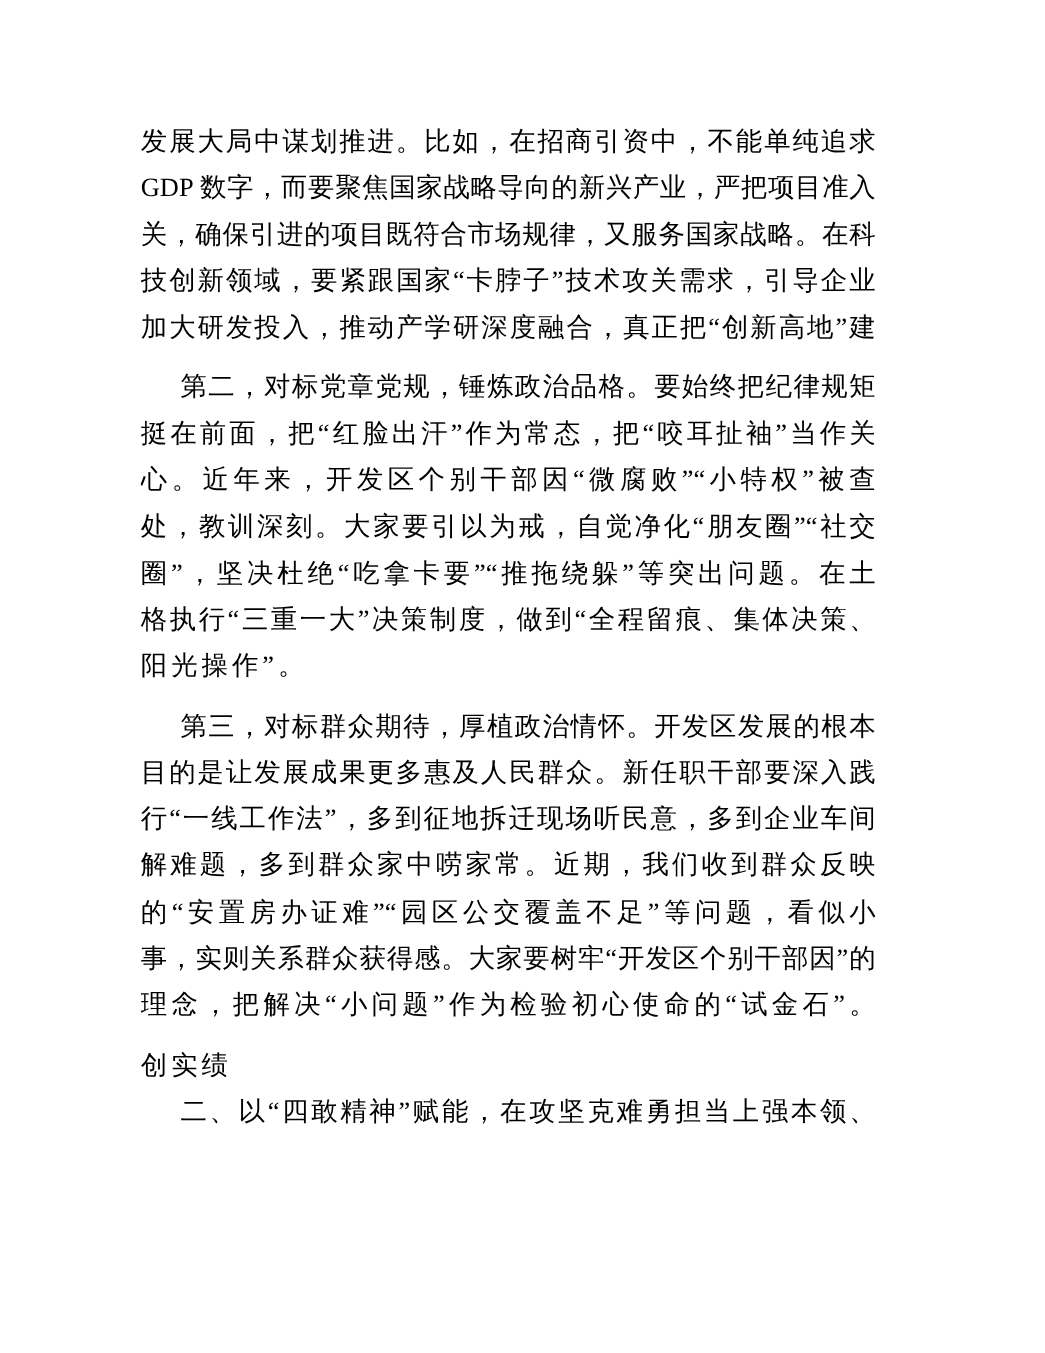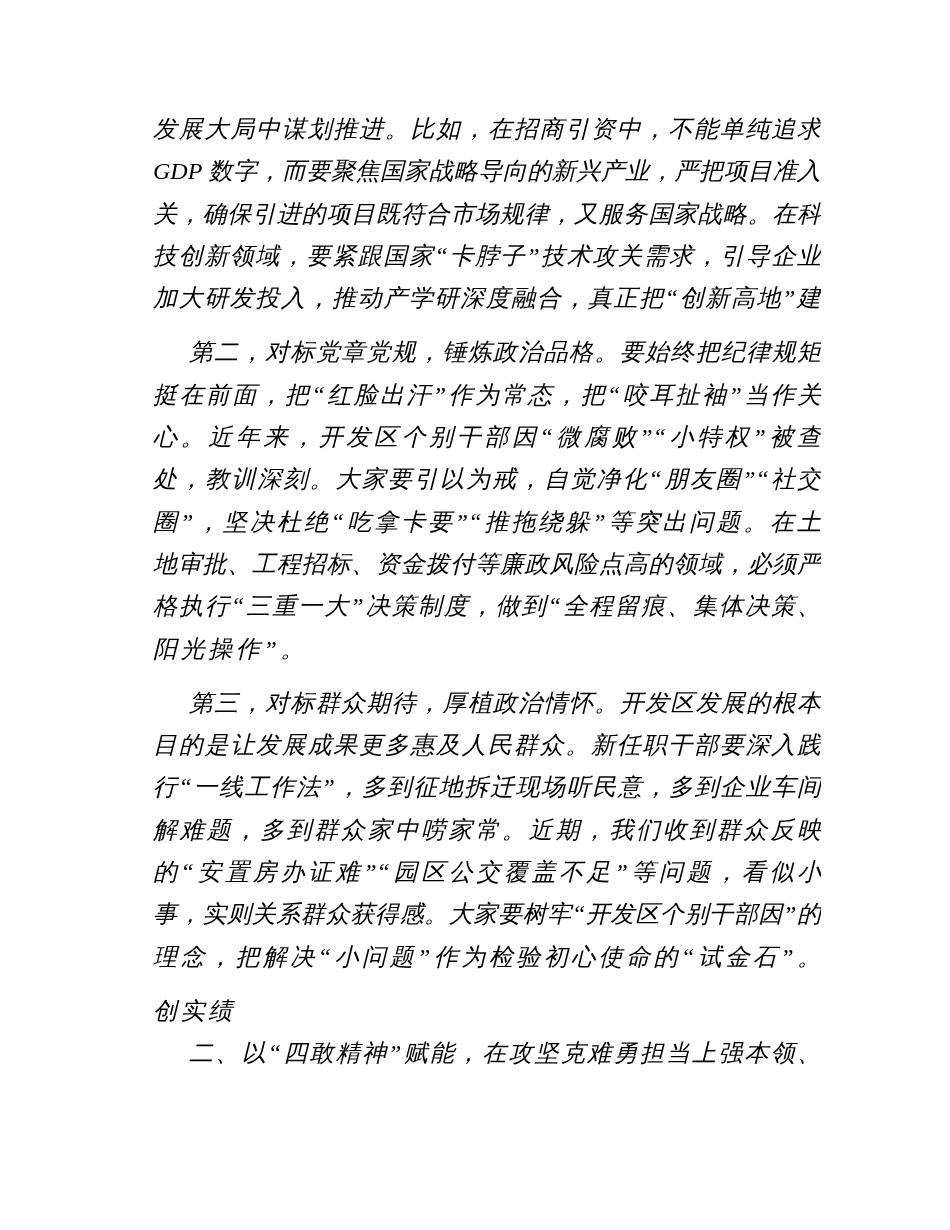--- a/index.html
+++ b/index.html
@@ -10,24 +10,23 @@
     body {
       width: 950px;
       height: 1230px;
       position: relative;
       overflow: hidden;
       font-family: "Liberation Serif", "DejaVu Serif", serif;
       color: #000000;
     }
     .page {
       position: absolute;
-      left: 153px;
+      left: 128px;
       top: 108px;
       width: 668px;
-      font-style: italic;
     }
     .para {
       margin: 0 0 12px 0;
     }
     .line {
       display: block;
       height: 42.3px;
       line-height: 42.3px;
       font-size: 24px;
       white-space: nowrap;
@@ -55,21 +54,20 @@
     <span class="line">技创新领域，要紧跟国家“卡脖子”技术攻关需求，引导企业</span>
     <span class="line">加大研发投入，推动产学研深度融合，真正把“创新高地”建</span>
   </div>
 
   <div class="para">
     <span class="line indent">第二，对标党章党规，锤炼政治品格。要始终把纪律规矩</span>
     <span class="line">挺在前面，把“红脸出汗”作为常态，把“咬耳扯袖”当作关</span>
     <span class="line">心。近年来，开发区个别干部因“微腐败”“小特权”被查</span>
     <span class="line">处，教训深刻。大家要引以为戒，自觉净化“朋友圈”“社交</span>
     <span class="line">圈”，坚决杜绝“吃拿卡要”“推拖绕躲”等突出问题。在土</span>
-    <span class="line">地审批、工程招标、资金拨付等廉政风险点高的领域，必须严</span>
     <span class="line">格执行“三重一大”决策制度，做到“全程留痕、集体决策、</span>
     <span class="line last">阳光操作”。</span>
   </div>
 
   <div class="para">
     <span class="line indent">第三，对标群众期待，厚植政治情怀。开发区发展的根本</span>
     <span class="line">目的是让发展成果更多惠及人民群众。新任职干部要深入践</span>
     <span class="line">行“一线工作法”，多到征地拆迁现场听民意，多到企业车间</span>
     <span class="line">解难题，多到群众家中唠家常。近期，我们收到群众反映</span>
     <span class="line">的“安置房办证难”“园区公交覆盖不足”等问题，看似小</span>

